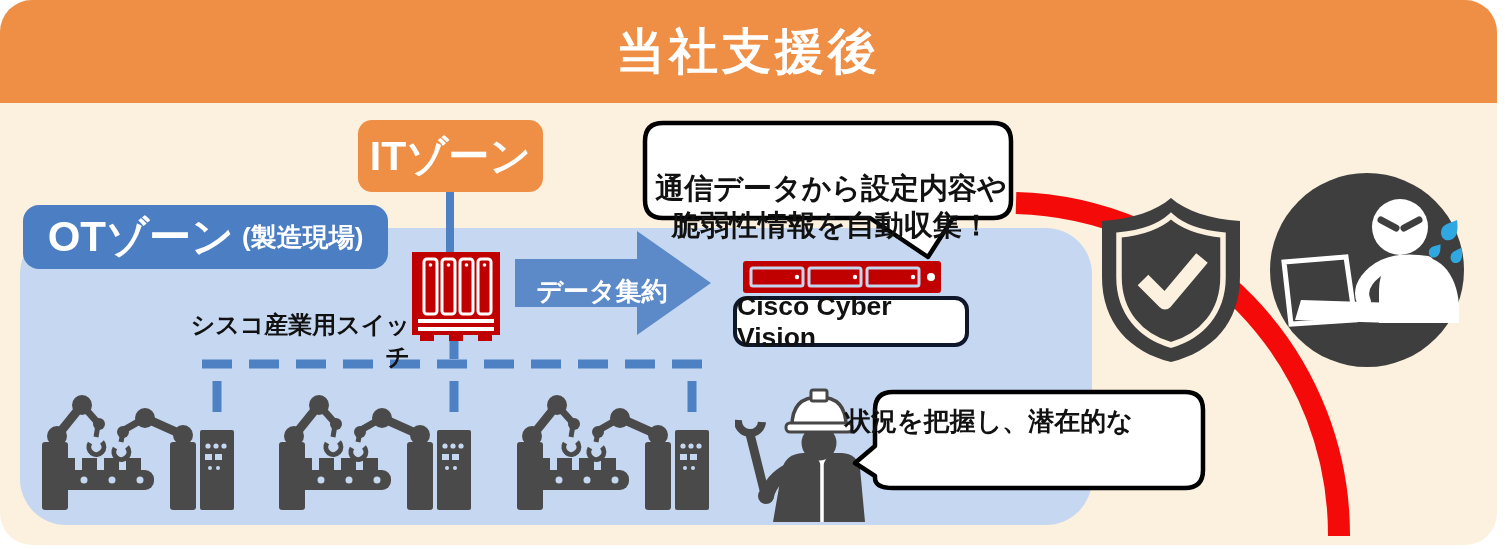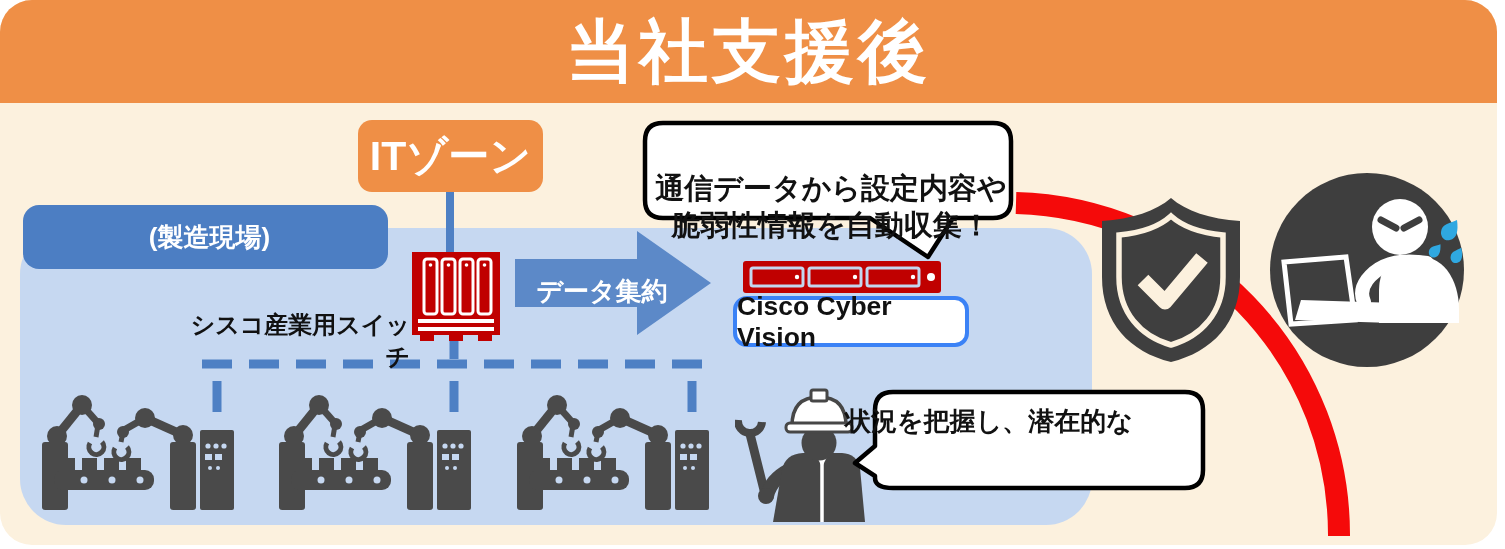--- a/index.html
+++ b/index.html
@@ -1,29 +1,29 @@
 <!DOCTYPE html>
 <html><head>
 <meta charset="utf-8">
 <style>
   html,body{margin:0;padding:0;background:#ffffff;}
   body{font-family:"Liberation Sans","DejaVu Sans",sans-serif;}
   .stage{position:relative;width:1505px;height:549px;background:#ffffff;overflow:hidden;}
   .canvas{position:absolute;left:0;top:0;width:1497px;height:545px;background:#FCF1DE;border-radius:32px;overflow:hidden;}
   .header{position:absolute;left:0;top:0;width:100%;height:103px;background:#EF8F46;display:flex;align-items:center;justify-content:center;}
-  .header .t{color:#ffffff;font-size:69px;font-weight:bold;letter-spacing:4px;}
+  .header .t{color:#ffffff;font-size:49px;font-weight:bold;letter-spacing:4px;}
   .ot-zone{position:absolute;left:20px;top:228px;width:1072px;height:297px;background:#C6D8F1;border-radius:46px;}
   .ot-label{position:absolute;left:23px;top:205px;width:365px;height:64px;background:#4C7EC3;border-radius:16px;display:flex;align-items:center;justify-content:center;color:#fff;font-weight:bold;}
   .ot-label .big{font-size:42px;}
   .ot-label .small{font-size:26px;margin-left:8px;}
   .it-label{position:absolute;left:358px;top:120px;width:185px;height:72px;background:#EF8F46;border-radius:14px;display:flex;align-items:center;justify-content:center;color:#fff;font-size:41px;font-weight:bold;}
   .abs{position:absolute;}
   .switch-caption{left:190px;top:309px;width:220px;text-align:right;font-size:24px;font-weight:bold;color:#111;}
   .arrow-label{left:527px;top:274px;width:150px;text-align:center;font-size:26px;font-weight:bold;color:#fff;}
-  .cv-box{left:733px;top:296px;width:228px;height:43px;background:#fff;border:4px solid #3b82f6;border-radius:14px;display:flex;align-items:center;justify-content:center;font-size:26.5px;font-weight:bold;color:#111;}
+  .cv-box{left:733px;top:296px;width:228px;height:43px;background:#fff;border:4px solid #0f172a;border-radius:14px;display:flex;align-items:center;justify-content:center;font-size:26.5px;font-weight:bold;color:#111;}
   .bubble-text{color:#111;font-weight:600;text-align:center;}
   .bt1{left:650px;top:130px;width:362px;font-size:29px;line-height:37px;margin-top:40px;}
   .bt2{left:828px;top:401px;width:322px;font-size:26px;line-height:40px;}
   svg{display:block;}
 </style>
 </head>
 <body>
 
 <div class="stage">
  <div class="canvas">
@@ -156,20 +156,21 @@
     <path d="M 38 142 L 47 90 Q 50 74 68 73 L 107 73 Q 122 74 125 88 L 130 142 Z" fill="#474747"></path>
     <polygon points="80,73 94,73 87,87" fill="#FFFFFF"></polygon>
     <line x1="87" y1="82" x2="87" y2="142" stroke="#FFFFFF" stroke-width="3.5"></line>
     <circle cx="84" cy="63" r="17.5" fill="#474747"></circle>
     <path d="M 57 46 Q 57 17 84 17 Q 111 17 111 46 Z" fill="#FFFFFF" stroke="#474747" stroke-width="3.5"></path>
     <rect x="76" y="10" width="16" height="11" rx="2" fill="#FFFFFF" stroke="#474747" stroke-width="3"></rect>
     <rect x="51" y="43" width="66" height="9" rx="4" fill="#FFFFFF" stroke="#474747" stroke-width="3"></rect>
   </svg>
 
   <div class="ot-label">
+    <span class="big">OTゾーン</span>
     <span class="small">(製造現場)</span>
   </div>
   <div class="it-label">
     <span>ITゾーン</span>
   </div>
 
   <svg class="abs" style="left:640px;top:118px;" width="382" height="148" viewBox="0 0 382 148">
     <path d="M 23 5 H 353 Q 371 5 371 23 V 82 Q 371 100 353 100 H 313 L 288 139 L 230 100 H 23 Q 5 100 5 82 V 23 Q 5 5 23 5 Z" fill="#FFFFFF" stroke="#000000" stroke-width="4.5" stroke-linejoin="round"></path>
   </svg>
   <div class="abs bubble-text bt1">

